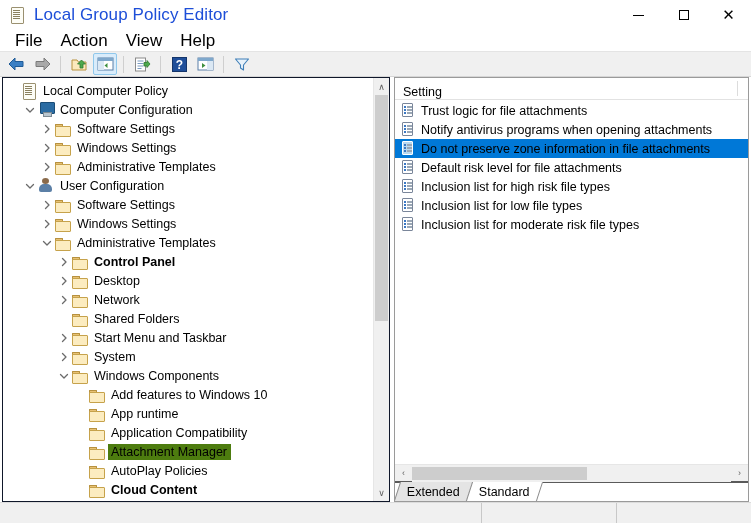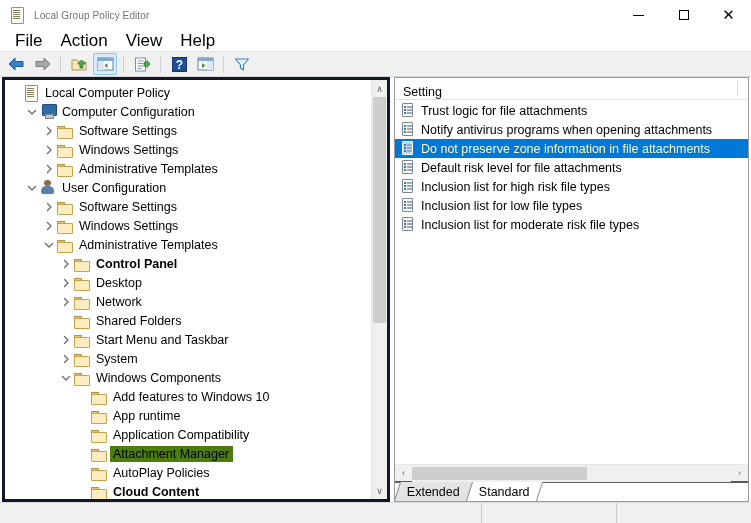--- a/index.html
+++ b/index.html
@@ -9,21 +9,21 @@
     font-size:12.5px;
     color:#000;
     background:#ffffff;
     overflow:hidden;
   }
   #app { position:relative; width:751px; height:523px; background:#ffffff; display:flex; flex-direction:column; }
 
   
   .titlebar { height:30px; background:#ffffff; display:flex; align-items:center; flex:0 0 30px; }
   .title-icon { width:18px; height:18px; margin-left:9px; margin-right:7px; position:relative; flex:0 0 18px; }
-  .title-text { font-size:10px; color:#737373; letter-spacing:.1px; }
+  .title-text { font-size:17px; color:#1d4ed8; letter-spacing:.1px; }
   .win-controls { margin-left:auto; display:flex; height:30px; }
   .win-btn { width:45px; height:30px; display:flex; align-items:center; justify-content:center; font-size:13px; color:#000; }
   .glyph-min { display:block; width:11px; height:1px; background:#000; }
   .glyph-max { display:block; width:10px; height:10px; border:1px solid #000; }
   .glyph-close { display:block; font-size:15px; line-height:1; font-family:"DejaVu Sans", sans-serif; }
 
   
   .menubar { height:21px; flex:0 0 21px; display:flex; align-items:center; background:#ffffff; padding-left:6px; }
   .menu-item { padding:2px 9px; font-size:17px; color:#000; }
 
@@ -31,21 +31,21 @@
   .toolbar { height:26px; flex:0 0 26px; display:flex; align-items:center; background:#f0f0f0;
              border-top:1px solid #e4e4e4; border-bottom:1px solid #d6d6d6; padding-left:4px; gap:2px; }
   .tb-btn { width:24px; height:22px; display:flex; align-items:center; justify-content:center; position:relative; border:1px solid transparent; border-radius:2px; }
   .tb-btn.active { background:#d9ecfb; border-color:#90c8ec; }
   .tb-sep { width:1px; height:17px; background:#cfcfcf; margin:0 4px; }
 
   
   .main { flex:1 1 auto; display:flex; min-height:0; background:#ffffff; padding:0 2px 0 2px; }
 
   
-  .tree-pane { width:388px; flex:0 0 388px; border:3px solid #0f172a; background:#fff; display:flex; position:relative; overflow:hidden; }
+  .tree-pane { width:388px; flex:0 0 388px; border:1px solid #0f172a; background:#fff; display:flex; position:relative; overflow:hidden; }
   .tree-scroll { flex:1 1 auto; overflow:hidden; padding-top:3px; }
   .tree-row { height:19px; display:flex; align-items:center; white-space:nowrap; font-size:12.5px; position:relative; }
   .tree-row.selected .tree-label { background:#4d7c0f; padding:1px 4px 1px 3px; }
   .tree-label { padding:1px 4px 1px 3px; }
   .expander { width:16px; height:16px; flex:0 0 16px; display:flex; align-items:center; justify-content:center; }
   .expander svg { display:block; }
   .tnode-icon { width:16px; height:16px; flex:0 0 16px; margin-right:3px; position:relative; }
 
   
   .ic-folder { width:15px; height:12px; position:relative; }
@@ -74,21 +74,21 @@
   .vs-track { flex:1 1 auto; width:16px; background:#f0f0f0; position:relative; }
   .vs-thumb { position:absolute; left:1px; width:13px; background:#cdcdcd; }
 
   
   .list-pane { flex:1 1 auto; margin-left:4px; border:1px solid #9a9a9a; background:#fff; display:flex; flex-direction:column; overflow:hidden; }
   .list-header { height:22px; flex:0 0 22px; background:#fff; border-bottom:1px solid #e2e2e2; display:flex; align-items:flex-end; position:relative; }
   .lh-cell { padding-left:8px; font-size:12.5px; color:#000; }
   .lh-divider { position:absolute; right:10px; top:3px; bottom:3px; width:1px; background:#dcdcdc; }
   .list-body { flex:1 1 auto; overflow:hidden; padding-top:1px; }
   .list-row { height:19px; display:flex; align-items:center; white-space:nowrap; padding-left:6px; font-size:12.5px; }
-  .list-row.selected { background:#0078d7; color:#fef9c3; }
+  .list-row.selected { background:#0078d7; color:#000000; }
   .policy-icon { width:14px; height:15px; flex:0 0 14px; margin-right:6px; position:relative; }
   .policy-icon .pg { position:absolute; left:1px; top:0; width:11px; height:14px; background:#ffffff; border:1px solid #7a869a; border-radius:1px; }
   .policy-icon .pl { position:absolute; left:3px; top:3px; width:2px; height:1.5px; background:#3b78c3;
       box-shadow:0 3px 0 #3b78c3, 0 6px 0 #3b78c3; }
   .policy-icon .pl2 { position:absolute; left:6px; top:3px; width:5px; height:1.5px; background:#9aa7b5;
       box-shadow:0 3px 0 #9aa7b5, 0 6px 0 #9aa7b5; }
   .list-row.selected .policy-icon .pg { background:#b8d9f0; border-color:#ffffff; }
 
   
   .hscroll { height:17px; flex:0 0 17px; background:#f0f0f0; display:flex; align-items:center; border-top:1px solid #e6e6e6; }

